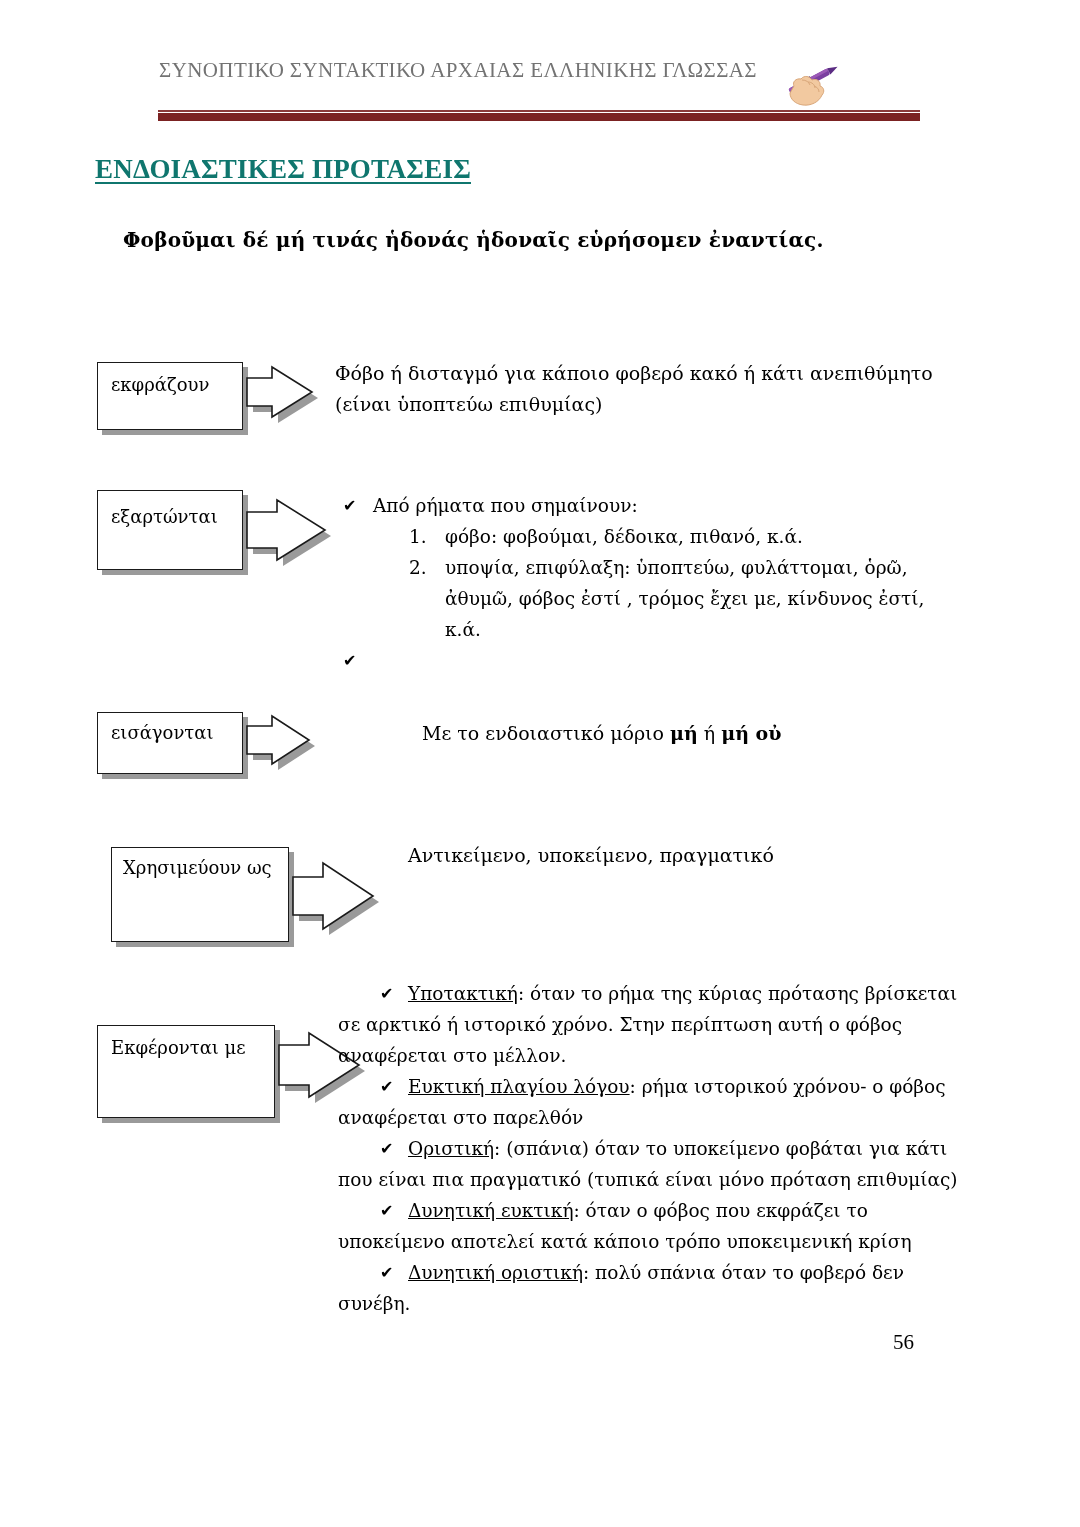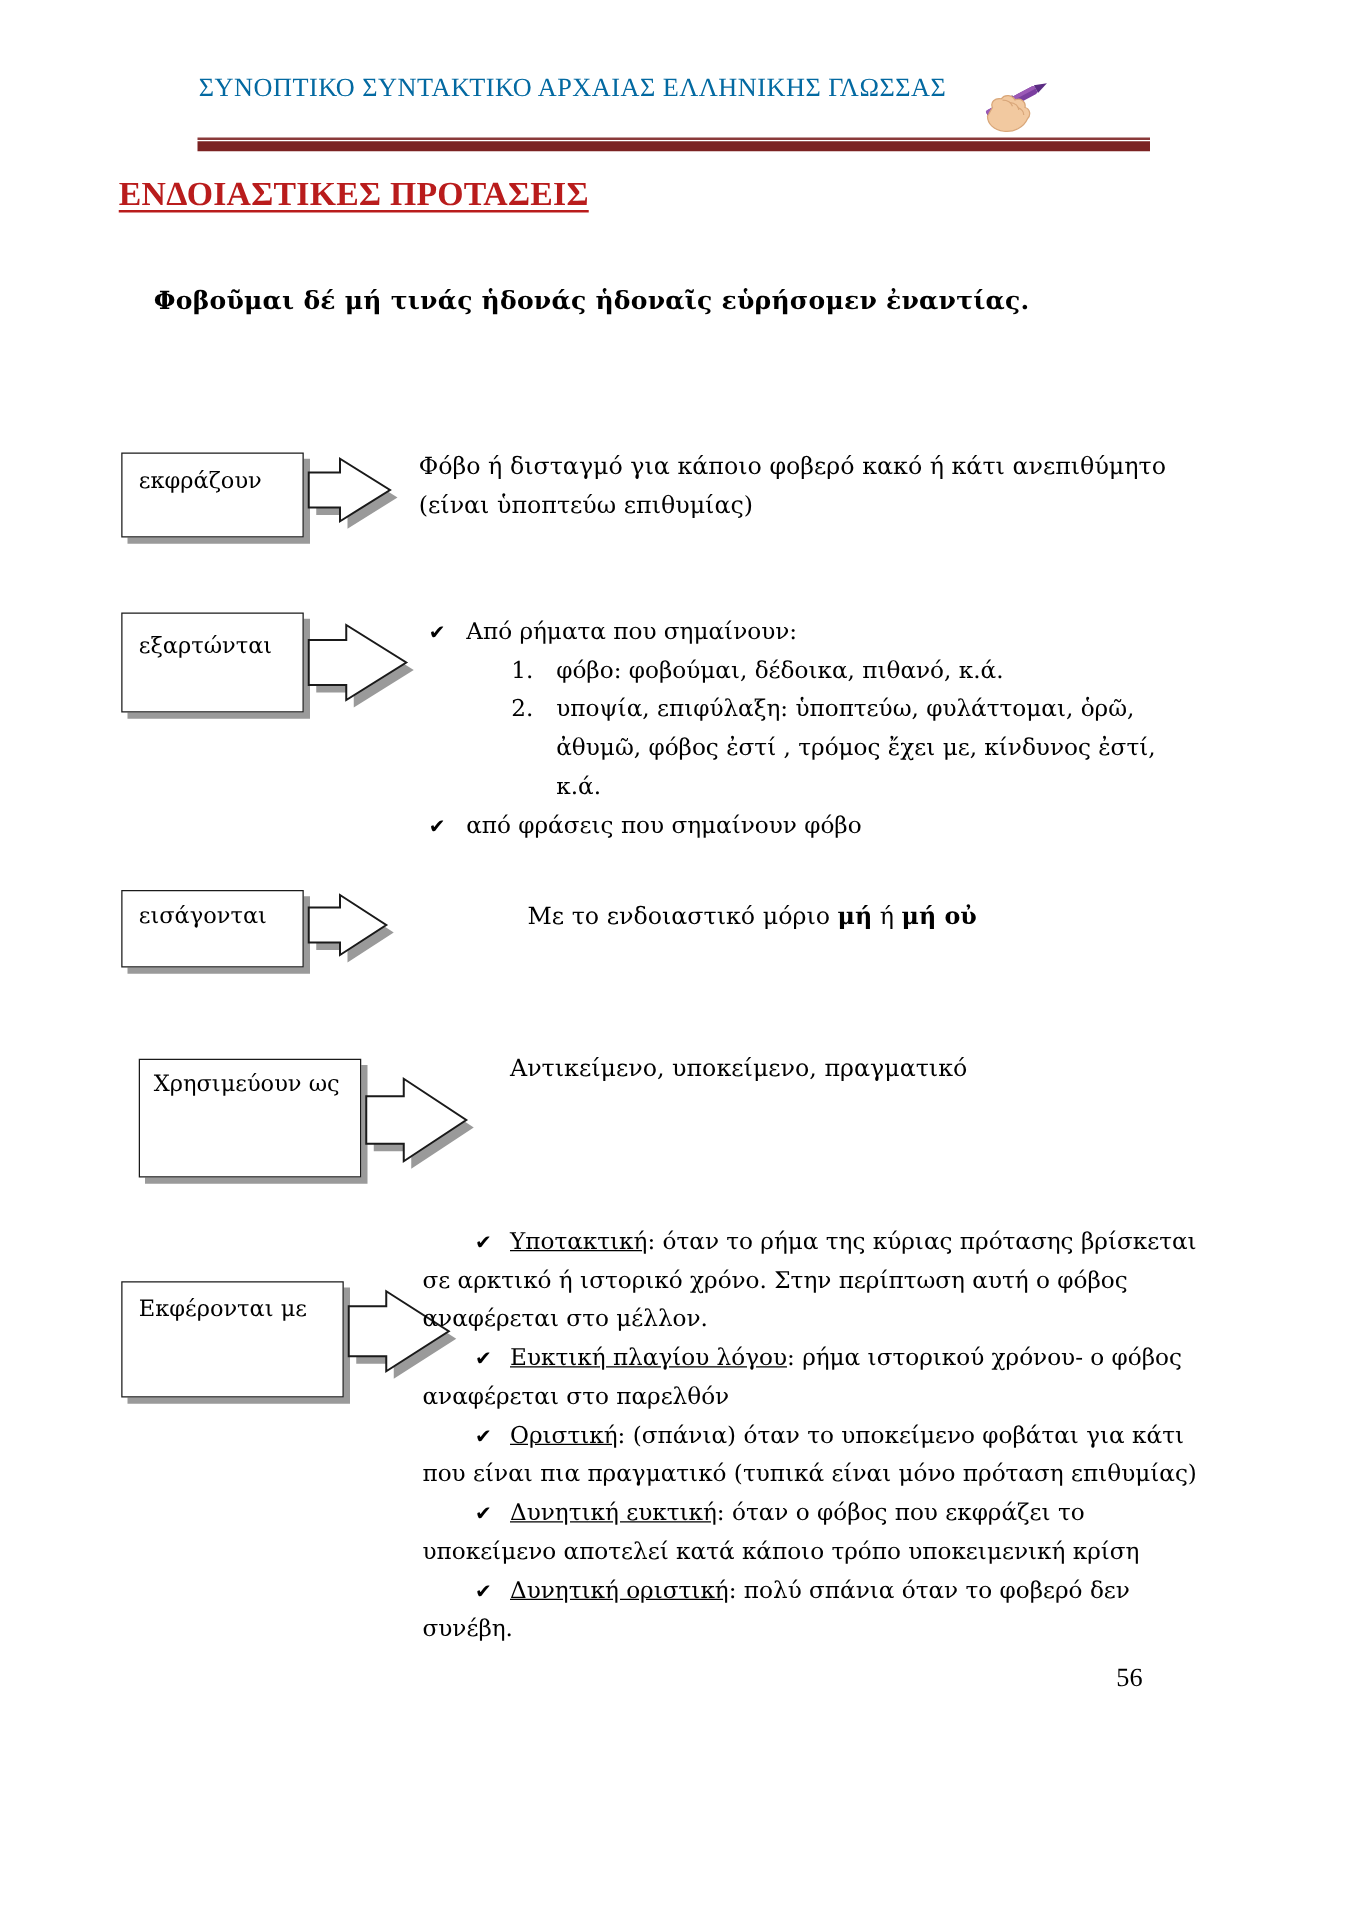--- a/index.html
+++ b/index.html
@@ -26,21 +26,21 @@
   }
   .header-title {
     position: absolute;
     left: 158px;
     top: 83px;
     width: 600px;
     text-align: center;
     font-family: "Liberation Serif", "DejaVu Serif", serif;
     font-size: 21px;
     letter-spacing: 0.4px;
-    color: #0369a1;
+    color: #737373;
     white-space: nowrap;
     transform: translateY(-100%);
   }
   .header-pen {
     position: absolute;
     left: 778px;
     top: 56px;
     width: 72px;
     height: 52px;
   }
@@ -58,25 +58,25 @@
     top: 113px;
     width: 762px;
     height: 8px;
     background: #7B2222;
   }
 
   
   .page-title {
     position: absolute;
     left: 95px;
-    top: 140px;
+    top: 154px;
     font-family: "Liberation Serif", "DejaVu Serif", serif;
     font-size: 27px;
     font-weight: bold;
-    color: #b91c1c;
+    color: #0f766e;
     text-decoration: underline;
     text-underline-offset: 4px;
     letter-spacing: 0.2px;
     white-space: nowrap;
   }
 
   
   .lead-sentence {
     position: absolute;
     left: 95px;
@@ -251,21 +251,20 @@
           <span>φόβο: φοβούμαι, δέδοικα, πιθανό, κ.ά.</span>
         </li>
         <li class="num-item">
           <span class="num">2.</span>
           <span>υποψία, επιφύλαξη: ὑποπτεύω, φυλάττομαι, ὁρῶ, ἀθυμῶ, φόβος ἐστί , τρόμος ἔχει  με, κίνδυνος ἐστί, κ.ά.</span>
         </li>
       </ul>
     </li>
     <li class="check-item">
       <span class="tick">✔</span>
-      <span>από φράσεις που σημαίνουν φόβο</span>
     </li>
   </ul>
 </div>
 
 <div class="callout" style="left:97px; top:712px; width:260px; height:62px;">
   <div class="callout-shadow" style="width:146px; height:62px;"></div>
   <svg class="callout-arrow" width="260" height="78" viewBox="0 0 260 78">
     <polygon points="150,14 175,14 175,4 212,28 175,52 175,42 150,42" fill="#9a9a9a" transform="translate(6,6)"></polygon>
     <polygon points="150,14 175,14 175,4 212,28 175,52 175,42 150,42" fill="#ffffff" stroke="#1a1a1a" stroke-width="1.6" stroke-linejoin="miter"></polygon>
   </svg>

